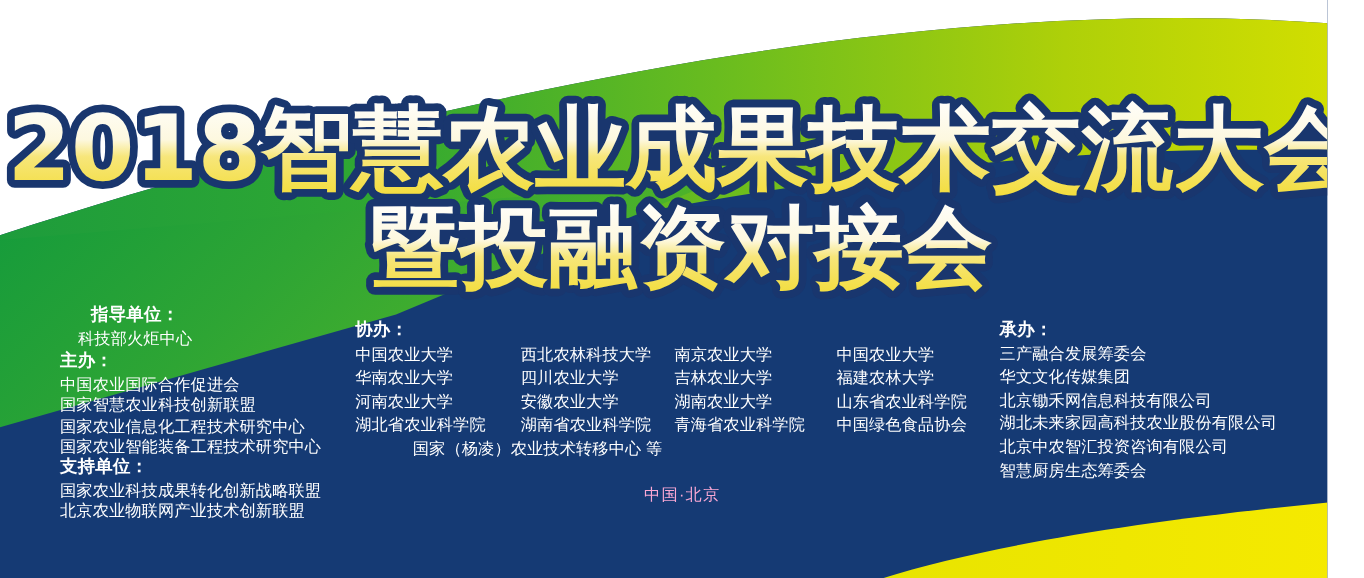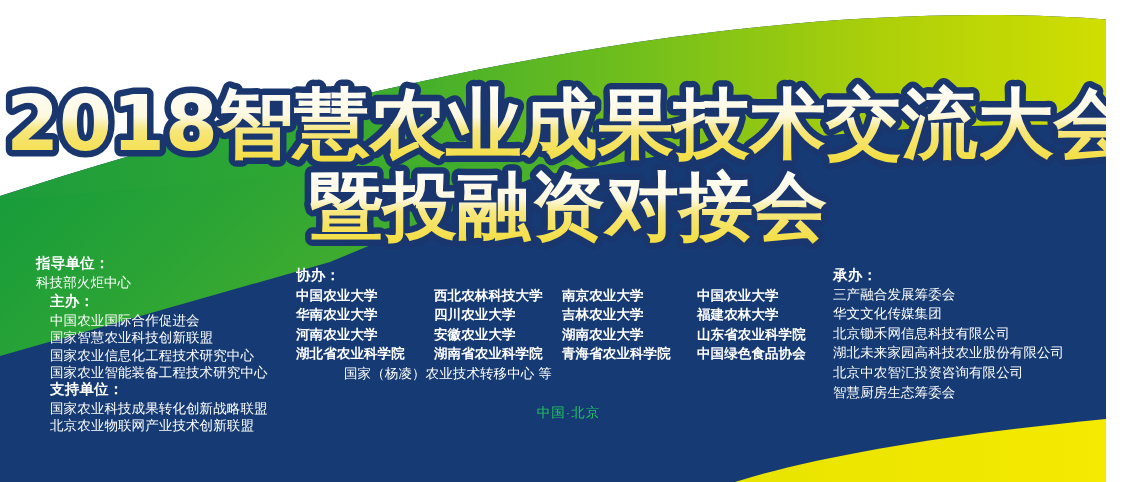--- a/index.html
+++ b/index.html
@@ -54,47 +54,47 @@
     white-space: nowrap;
     margin-bottom: 1px;
   }
   .col .ln {
     font-size: 13.5px;
     white-space: nowrap;
     letter-spacing: 0.1px;
   }
 
   
-  #col-guide { left: 36px; top: 2px; }
+  #col-guide { left: 65px; top: 2px; text-align: center; }
   #col-host  { left: 50px; top: 40px; }
   #col-support { left: 50px; top: 128px; }
 
   
   #col-co { left: 296px; top: 14px; }
   #col-co .hdr { margin-bottom: 2px; }
   .co-grid {
     display: grid;
     grid-template-columns: 138px 128px 135px 125px;
     row-gap: 2px;
   }
-  .co-grid .ln { font-size: 13.5px; font-weight: bold; }
+  .co-grid .ln { font-size: 13.5px; }
   .co-last { margin-top: 2px; margin-left: 48px; }
 
   
   #col-org { left: 833px; top: 14px; }
   #col-org .ln { margin-bottom: 2px; }
 
   
   #location {
     position: absolute;
     left: 0;
     top: 404px;
     width: 1137px;
     text-align: center;
-    color: #22c55e;
+    color: #f9a8d4;
     font-size: 13.5px;
     letter-spacing: 1px;
   }
 </style>
 </head>
 <body>
 
 <div id="poster">
 
   <svg id="bg-svg" viewBox="0 0 1137 482" preserveAspectRatio="none" xmlns="http://www.w3.org/2000/svg">

